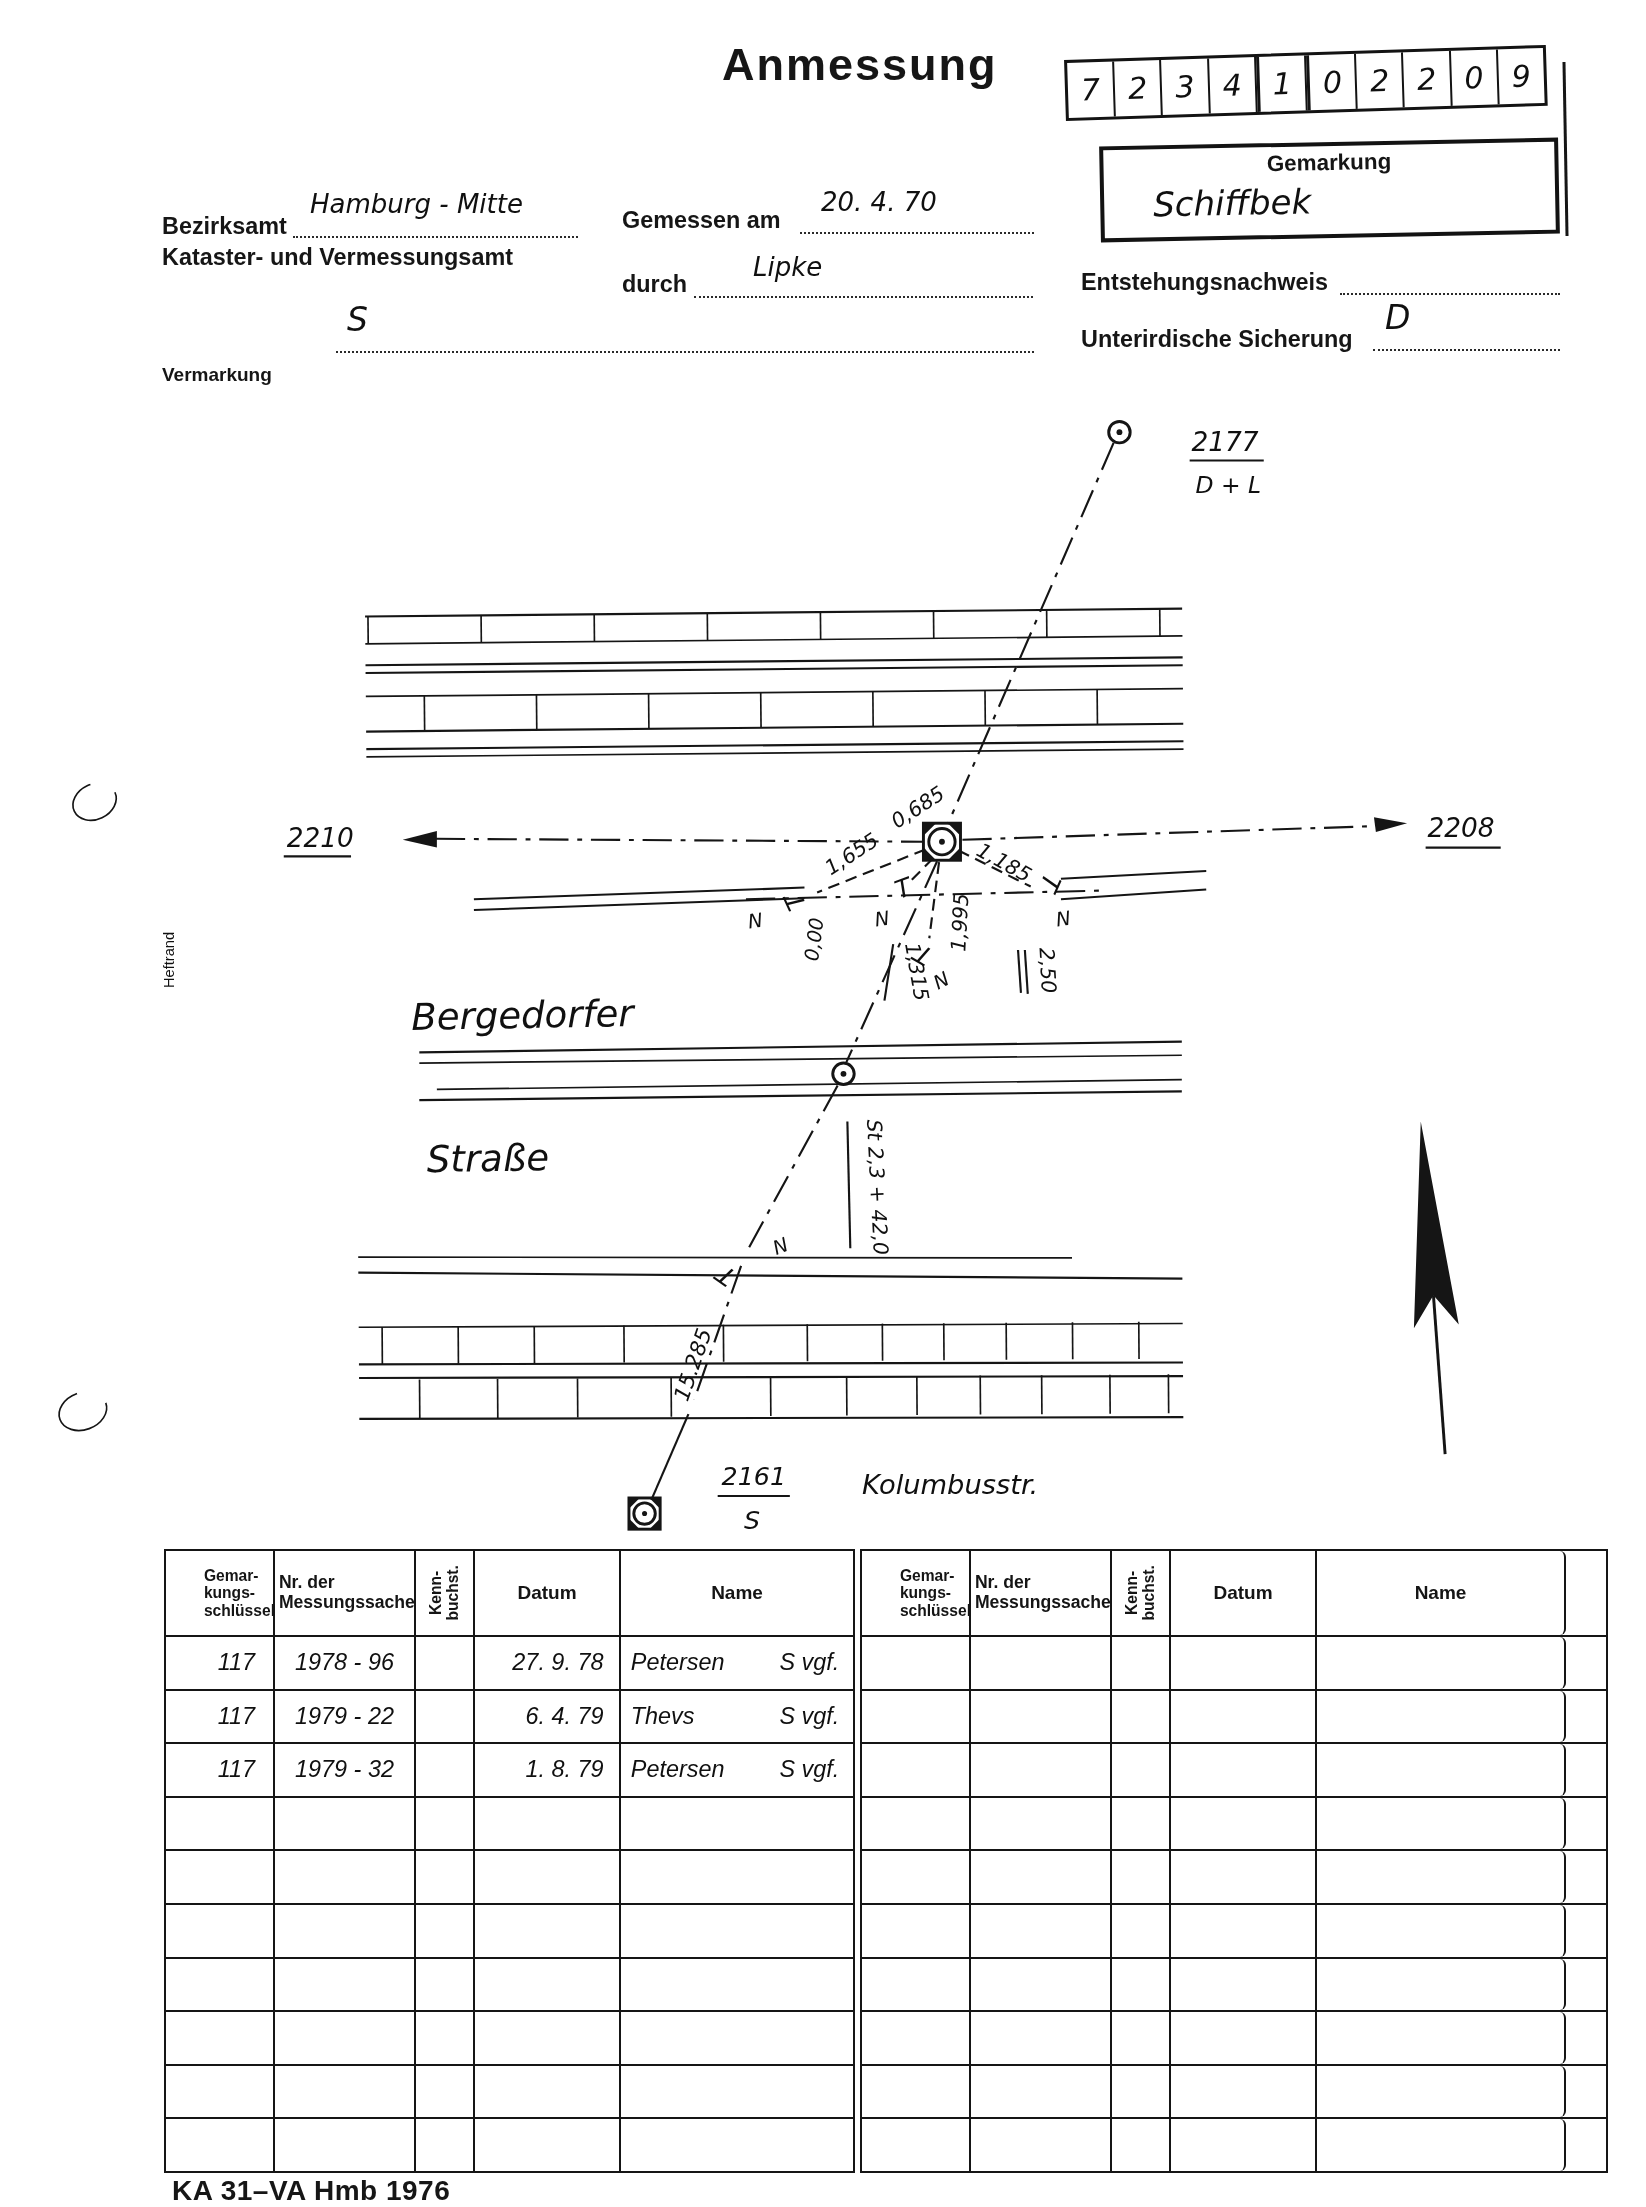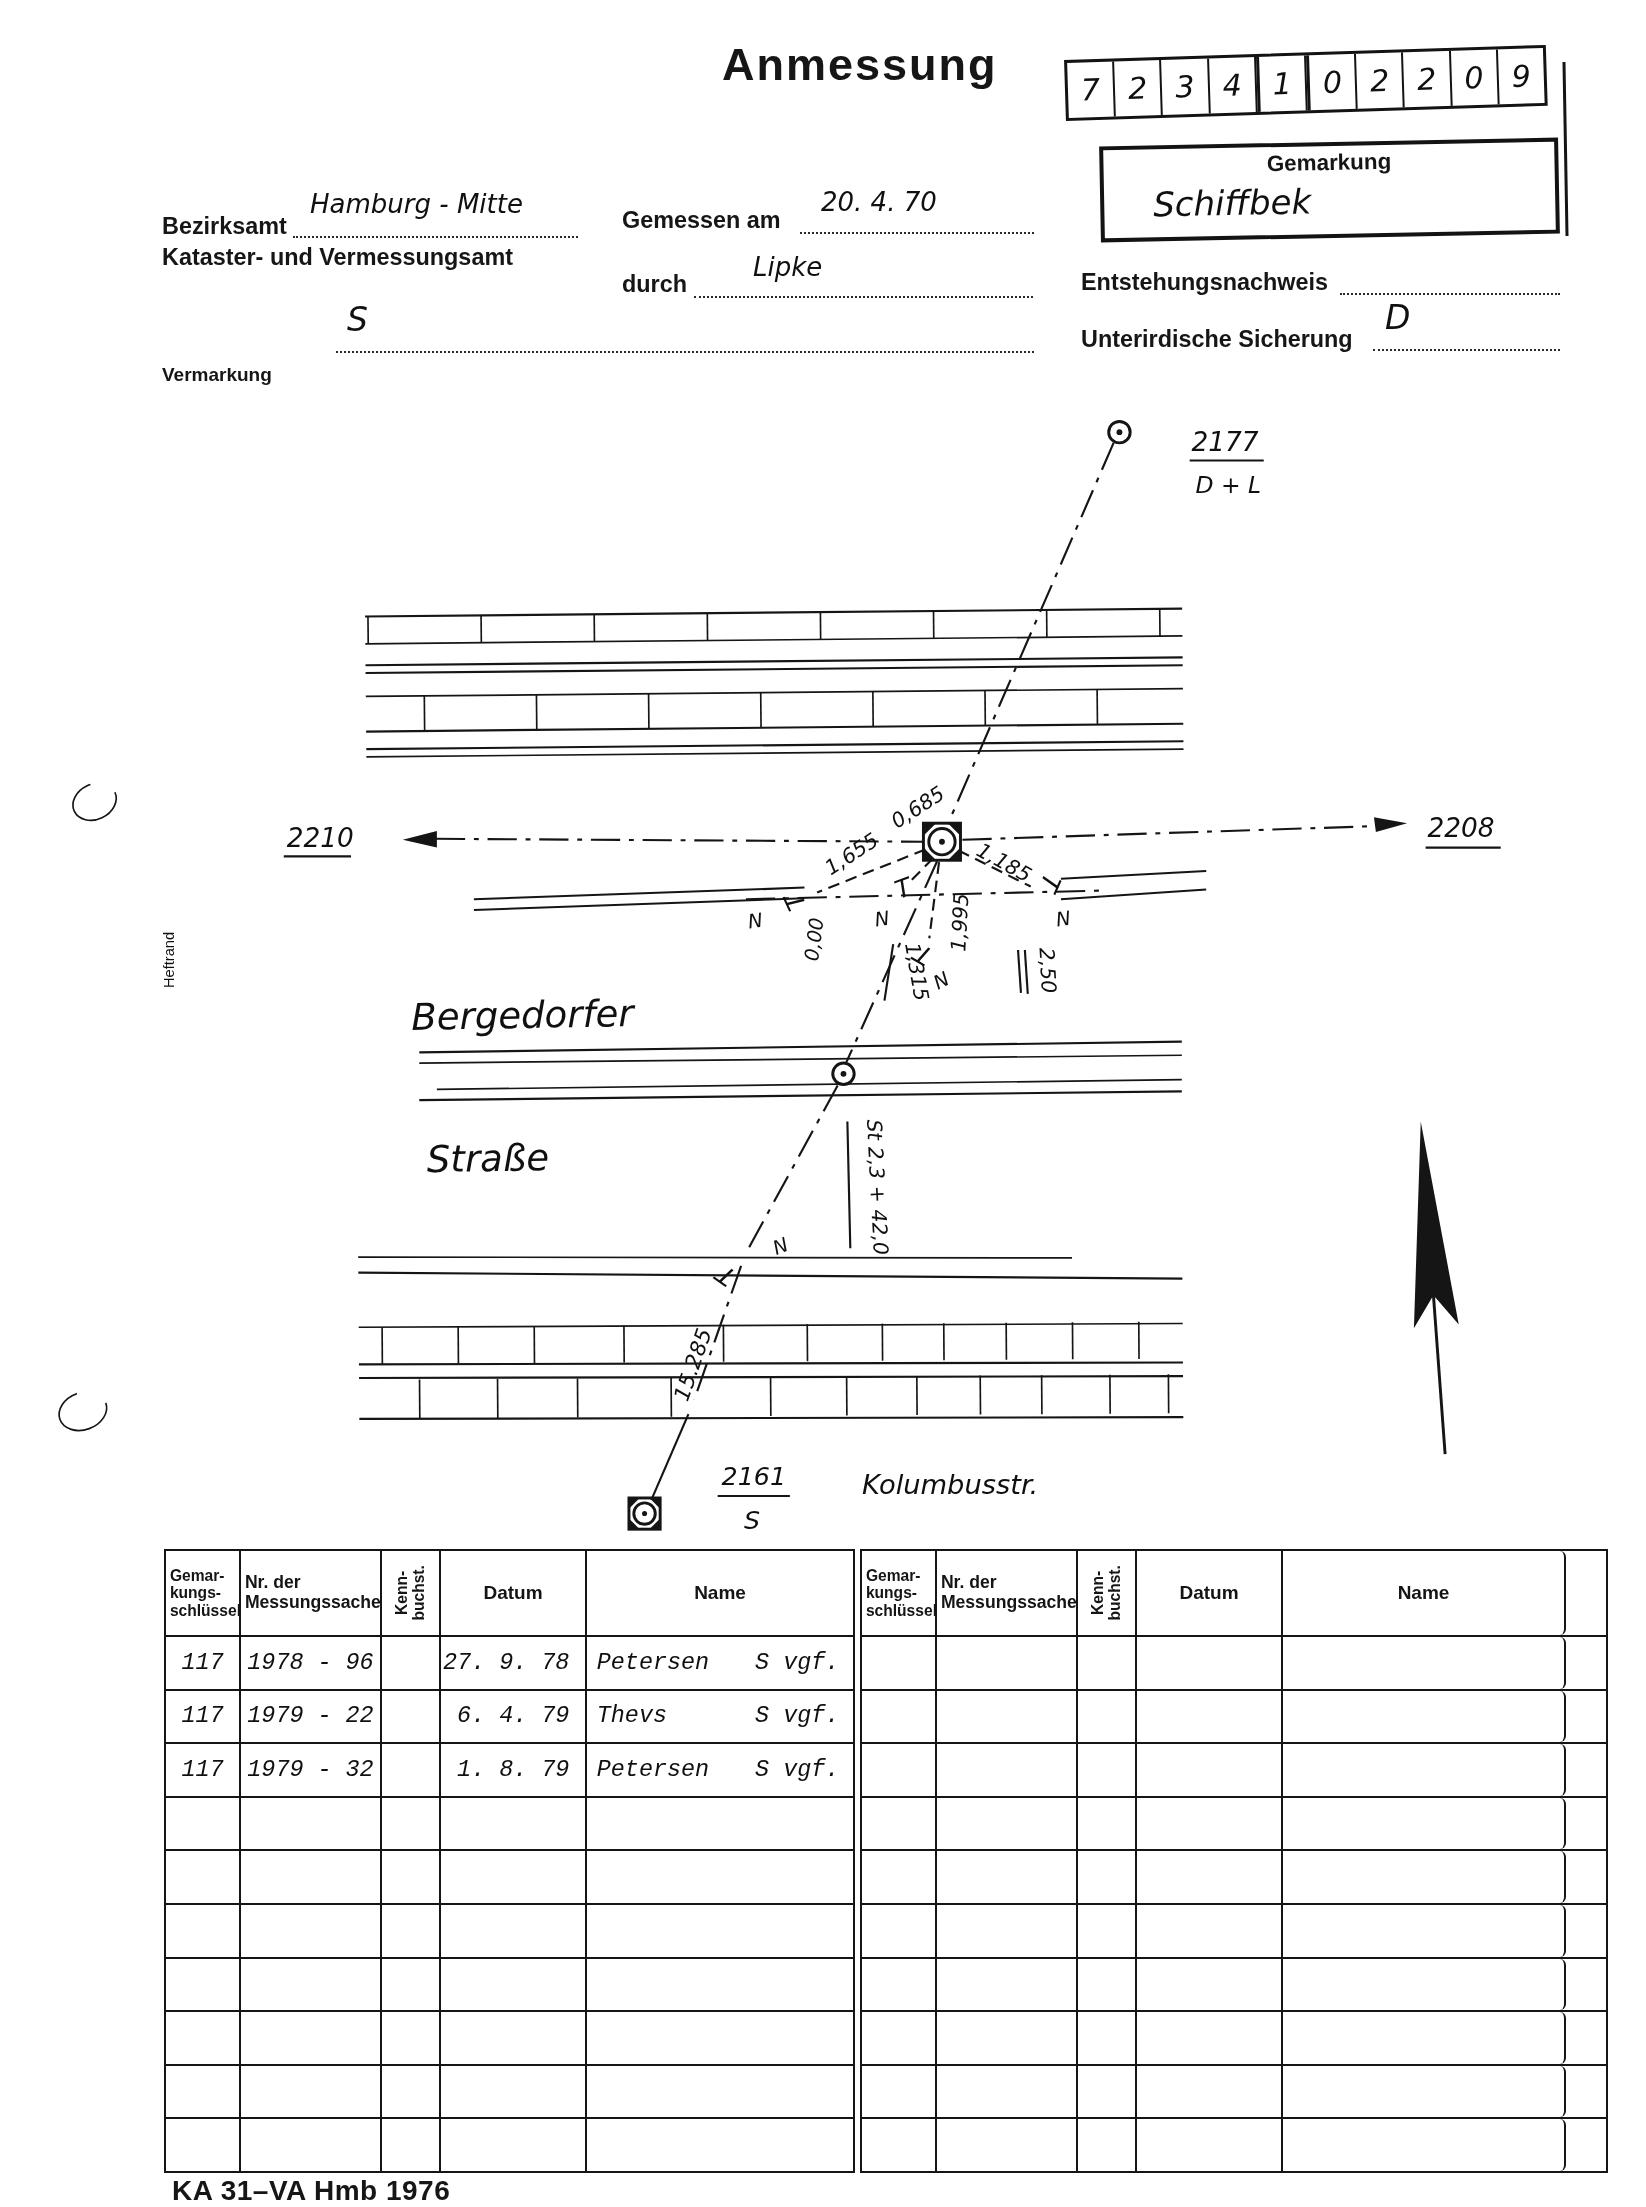--- a/index.html
+++ b/index.html
@@ -21,26 +21,26 @@
           transform:rotate(-1.1deg);background:#fff;}
   .gembox .glabel{position:absolute;left:0;right:0;top:3.9px;text-align:center;font-size:22.4px;font-weight:700;}
   .gembox .gvalue{position:absolute;left:49px;top:35px;font-size:34px;}
   
   .tbl{position:absolute;display:flex;flex-direction:column;border:2.9px solid #151515;background:#fff;}
   .trh{display:flex;height:84px;border-bottom:2.9px solid #151515;}
   .tr{display:flex;flex:1;border-bottom:2px solid #151515;}
   .tr:last-child{border-bottom:none;}
   .c{border-right:2px solid #151515;display:flex;align-items:center;justify-content:center;overflow:hidden;box-sizing:border-box;}
   .c:last-child{border-right:none;}
-  .c1{width:75px;} .c2{width:141px;} .c3{width:59px;} .c4{width:146px;} .c5{flex:1;border-radius:6px;} .c6{width:40px;}
+  .c1{width:75px;margin-left:34px;} .c2{width:141px;} .c3{width:59px;} .c4{width:146px;} .c5{flex:1;border-radius:6px;} .c6{width:40px;}
   .hsmall{font-size:15.6px;line-height:1.12;white-space:pre-line;font-weight:600;}
   .hleft{justify-content:flex-start;padding-left:3.9px;}
   .hmid{font-size:19px;font-weight:700;}
   .hrot{transform:rotate(-90deg);font-size:15.6px;line-height:1.08;white-space:pre-line;text-align:center;font-weight:600;}
-  .hand2{font-family:Liberation Mono, monospace;font-style:italic;font-size:23.4px;color:#101010;}
+  .hand2{font-family:Liberation Sans, sans-serif;font-style:italic;font-size:23.4px;color:#101010;}
   .datum{justify-content:flex-end;padding-right:15.6px;}
   .namecell{justify-content:space-between;padding:0 13.7px 0 9.8px;}
   .keycell{justify-content:center;}
   
   svg .ln{stroke:#151515;stroke-width:2.2;fill:none;}
   svg .lnt{stroke:#151515;stroke-width:1.7;fill:none;}
   svg .lnk{stroke:#151515;stroke-width:3;fill:none;}
   svg .dd{stroke-dasharray:30 9 5 9;}
   svg .ds{stroke-dasharray:12 7;}
   svg .fill{fill:#151515;stroke:none;}

